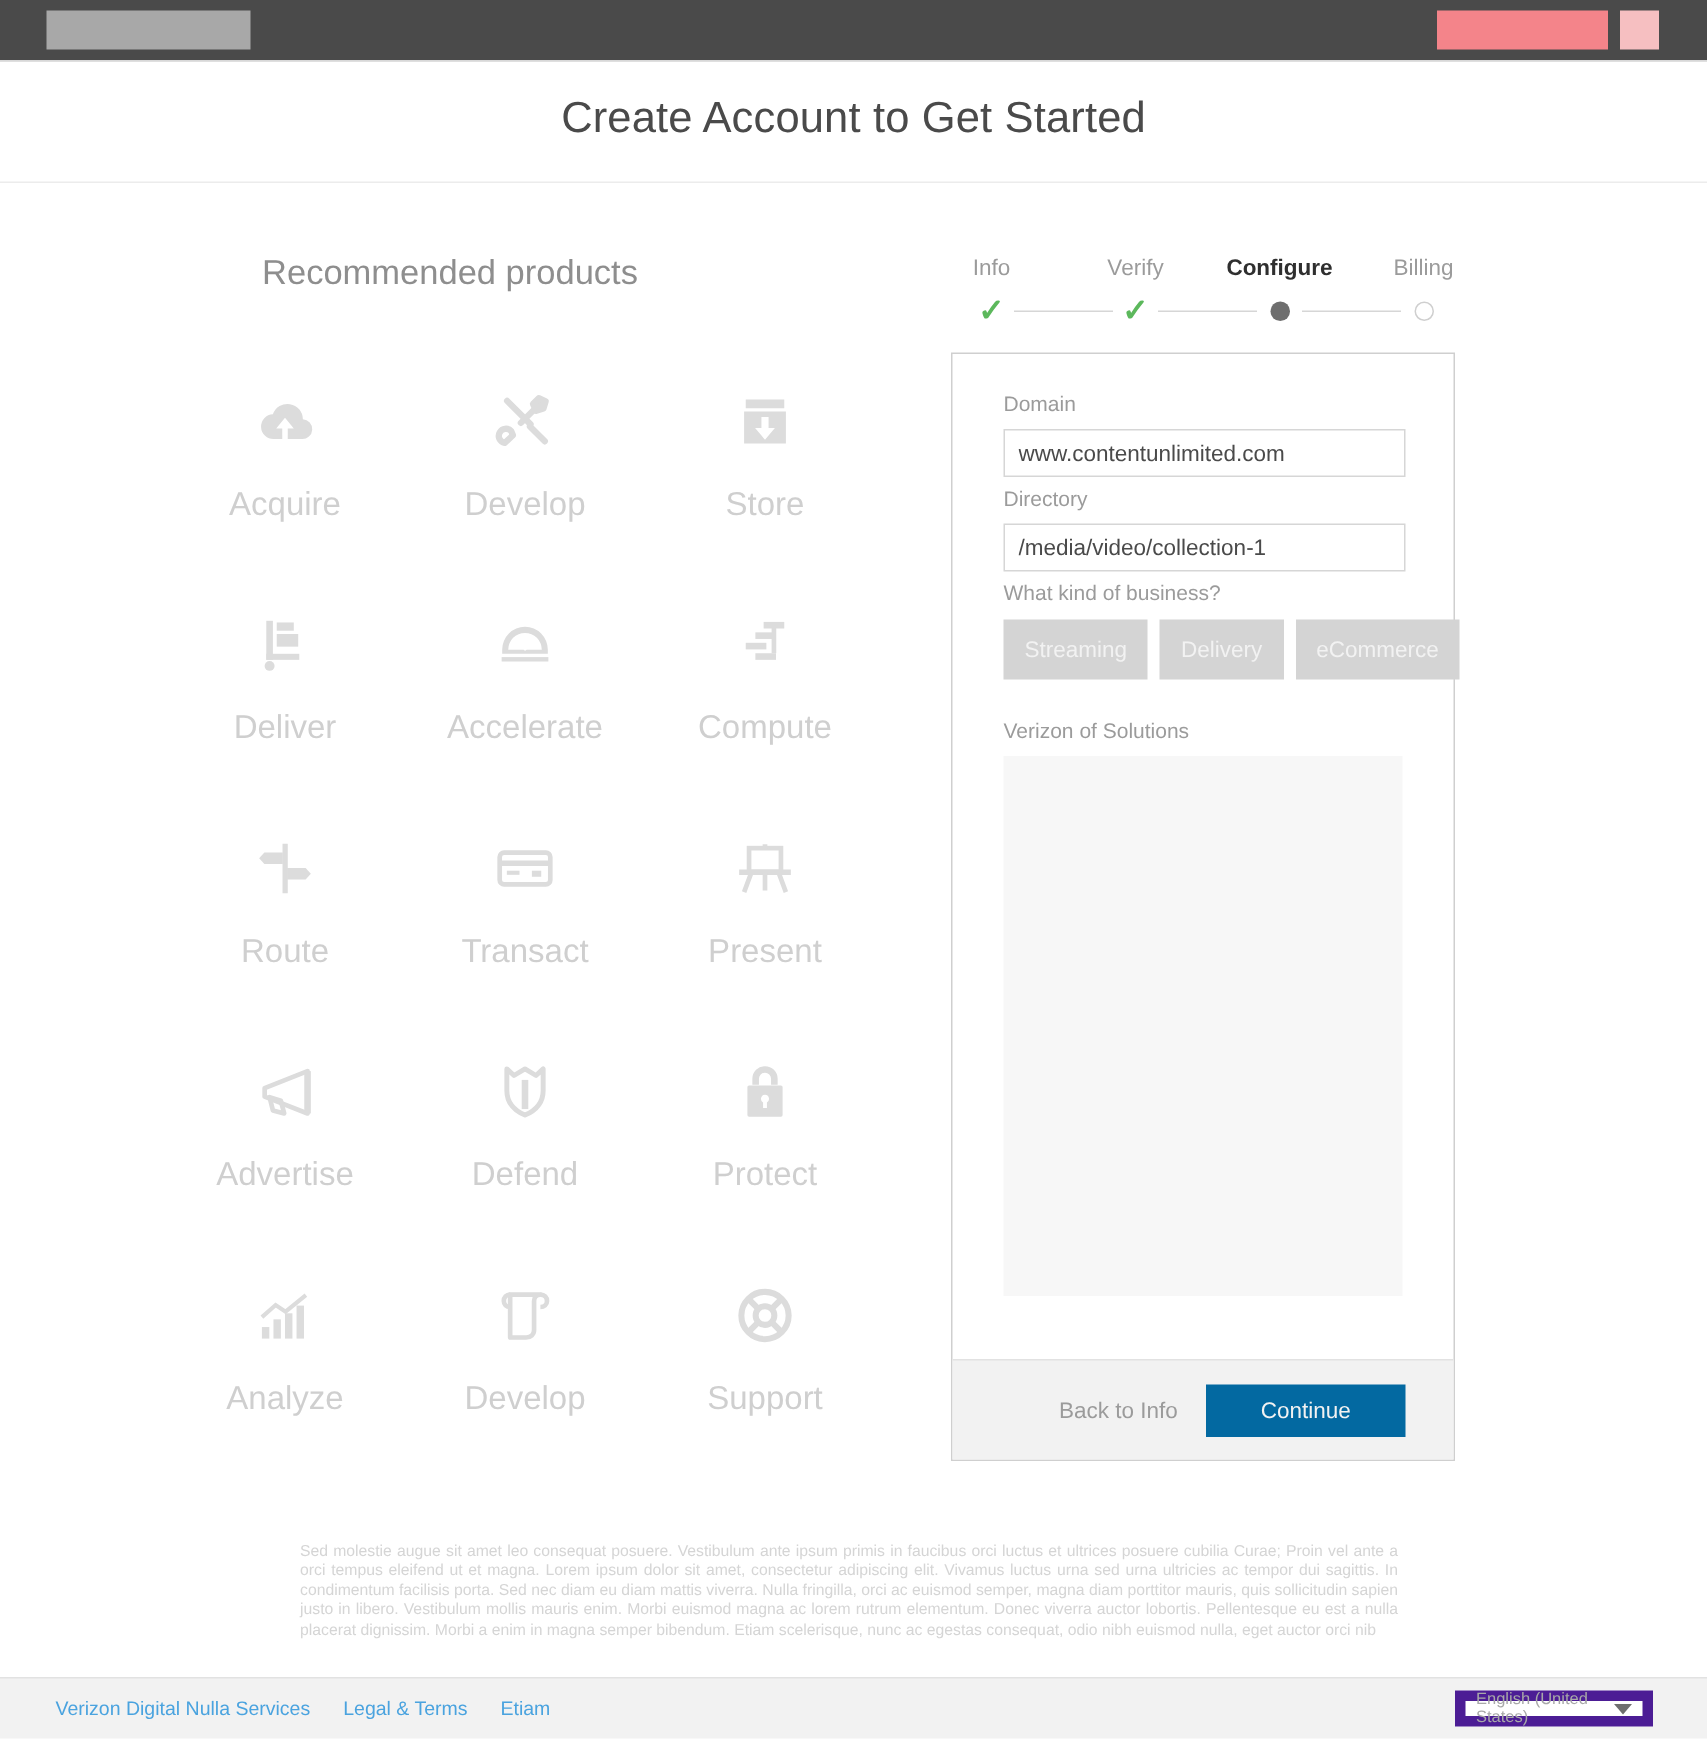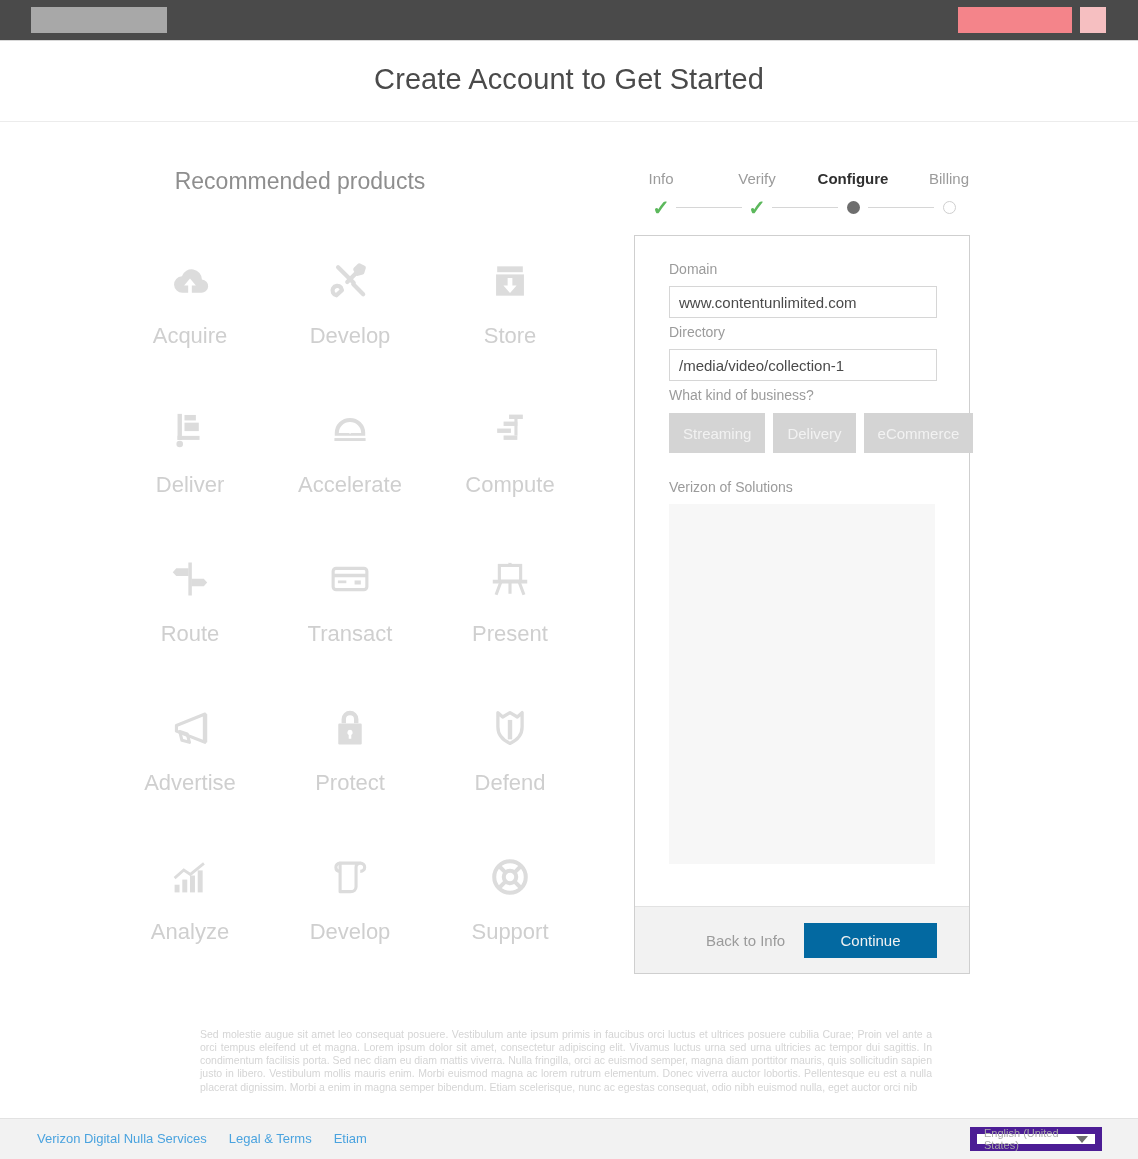--- a/index.html
+++ b/index.html
@@ -379,37 +379,37 @@
           <path d="M20.2 4.4L4.6 10.6l0 3.1 15.6 6.1z"></path>
           <path d="M6.4 13.9l1.2 4.8 4.1 1.1-1.2-4.6z"></path>
           <path d="M20.2 4.4v15.4" stroke-width="2.4"></path>
         </svg>
     </div>
     <div class="product-label">Advertise</div>
   </div>
 
   <div class="product-cell">
     <div class="product-icon">
+      <svg viewBox="0 0 24 24" fill="none" stroke="currentColor" stroke-width="1.8" stroke-linejoin="round">
+          <path d="M5.4 3.6l2.6 2.4 4-2.4 4 2.4 2.6-2.4v7.9c0 4.6-3.2 7.4-6.6 8.9-3.4-1.5-6.6-4.3-6.6-8.9z"></path>
+          <path d="M12 7.6v10.6" stroke-width="2.4"></path>
+        </svg>
+    </div>
+    <div class="product-label">Defend</div>
+  </div>
+
+  <div class="product-cell">
+    <div class="product-icon">
       <svg viewBox="0 0 24 24" fill="currentColor">
           <path d="M12 2.6a4.6 4.6 0 0 0-4.6 4.6v2.2h2.4V7.2a2.2 2.2 0 1 1 4.4 0v2.2h2.4V7.2A4.6 4.6 0 0 0 12 2.6z"></path>
           <rect x="5.6" y="9.6" width="12.8" height="11.4" rx="0.6"></rect>
           <path d="M12 13a1.5 1.5 0 0 0-.7 2.8v2h1.4v-2A1.5 1.5 0 0 0 12 13z" fill="#ffffff"></path>
         </svg>
     </div>
     <div class="product-label">Protect</div>
-  </div>
-
-  <div class="product-cell">
-    <div class="product-icon">
-      <svg viewBox="0 0 24 24" fill="none" stroke="currentColor" stroke-width="1.8" stroke-linejoin="round">
-          <path d="M5.4 3.6l2.6 2.4 4-2.4 4 2.4 2.6-2.4v7.9c0 4.6-3.2 7.4-6.6 8.9-3.4-1.5-6.6-4.3-6.6-8.9z"></path>
-          <path d="M12 7.6v10.6" stroke-width="2.4"></path>
-        </svg>
-    </div>
-    <div class="product-label">Defend</div>
   </div>
 
   <div class="product-cell">
     <div class="product-icon">
       <svg viewBox="0 0 24 24" fill="currentColor">
           <path d="M3.6 12.6l5-4.4 3.6 2.4 7.4-6" fill="none" stroke="currentColor" stroke-width="1.5"></path>
           <rect x="3.6" y="16.2" width="2.7" height="4.2"></rect>
           <rect x="7.8" y="13.4" width="2.7" height="7"></rect>
           <rect x="12" y="11.2" width="2.7" height="9.2"></rect>
           <rect x="16.2" y="8.4" width="2.7" height="12"></rect>

